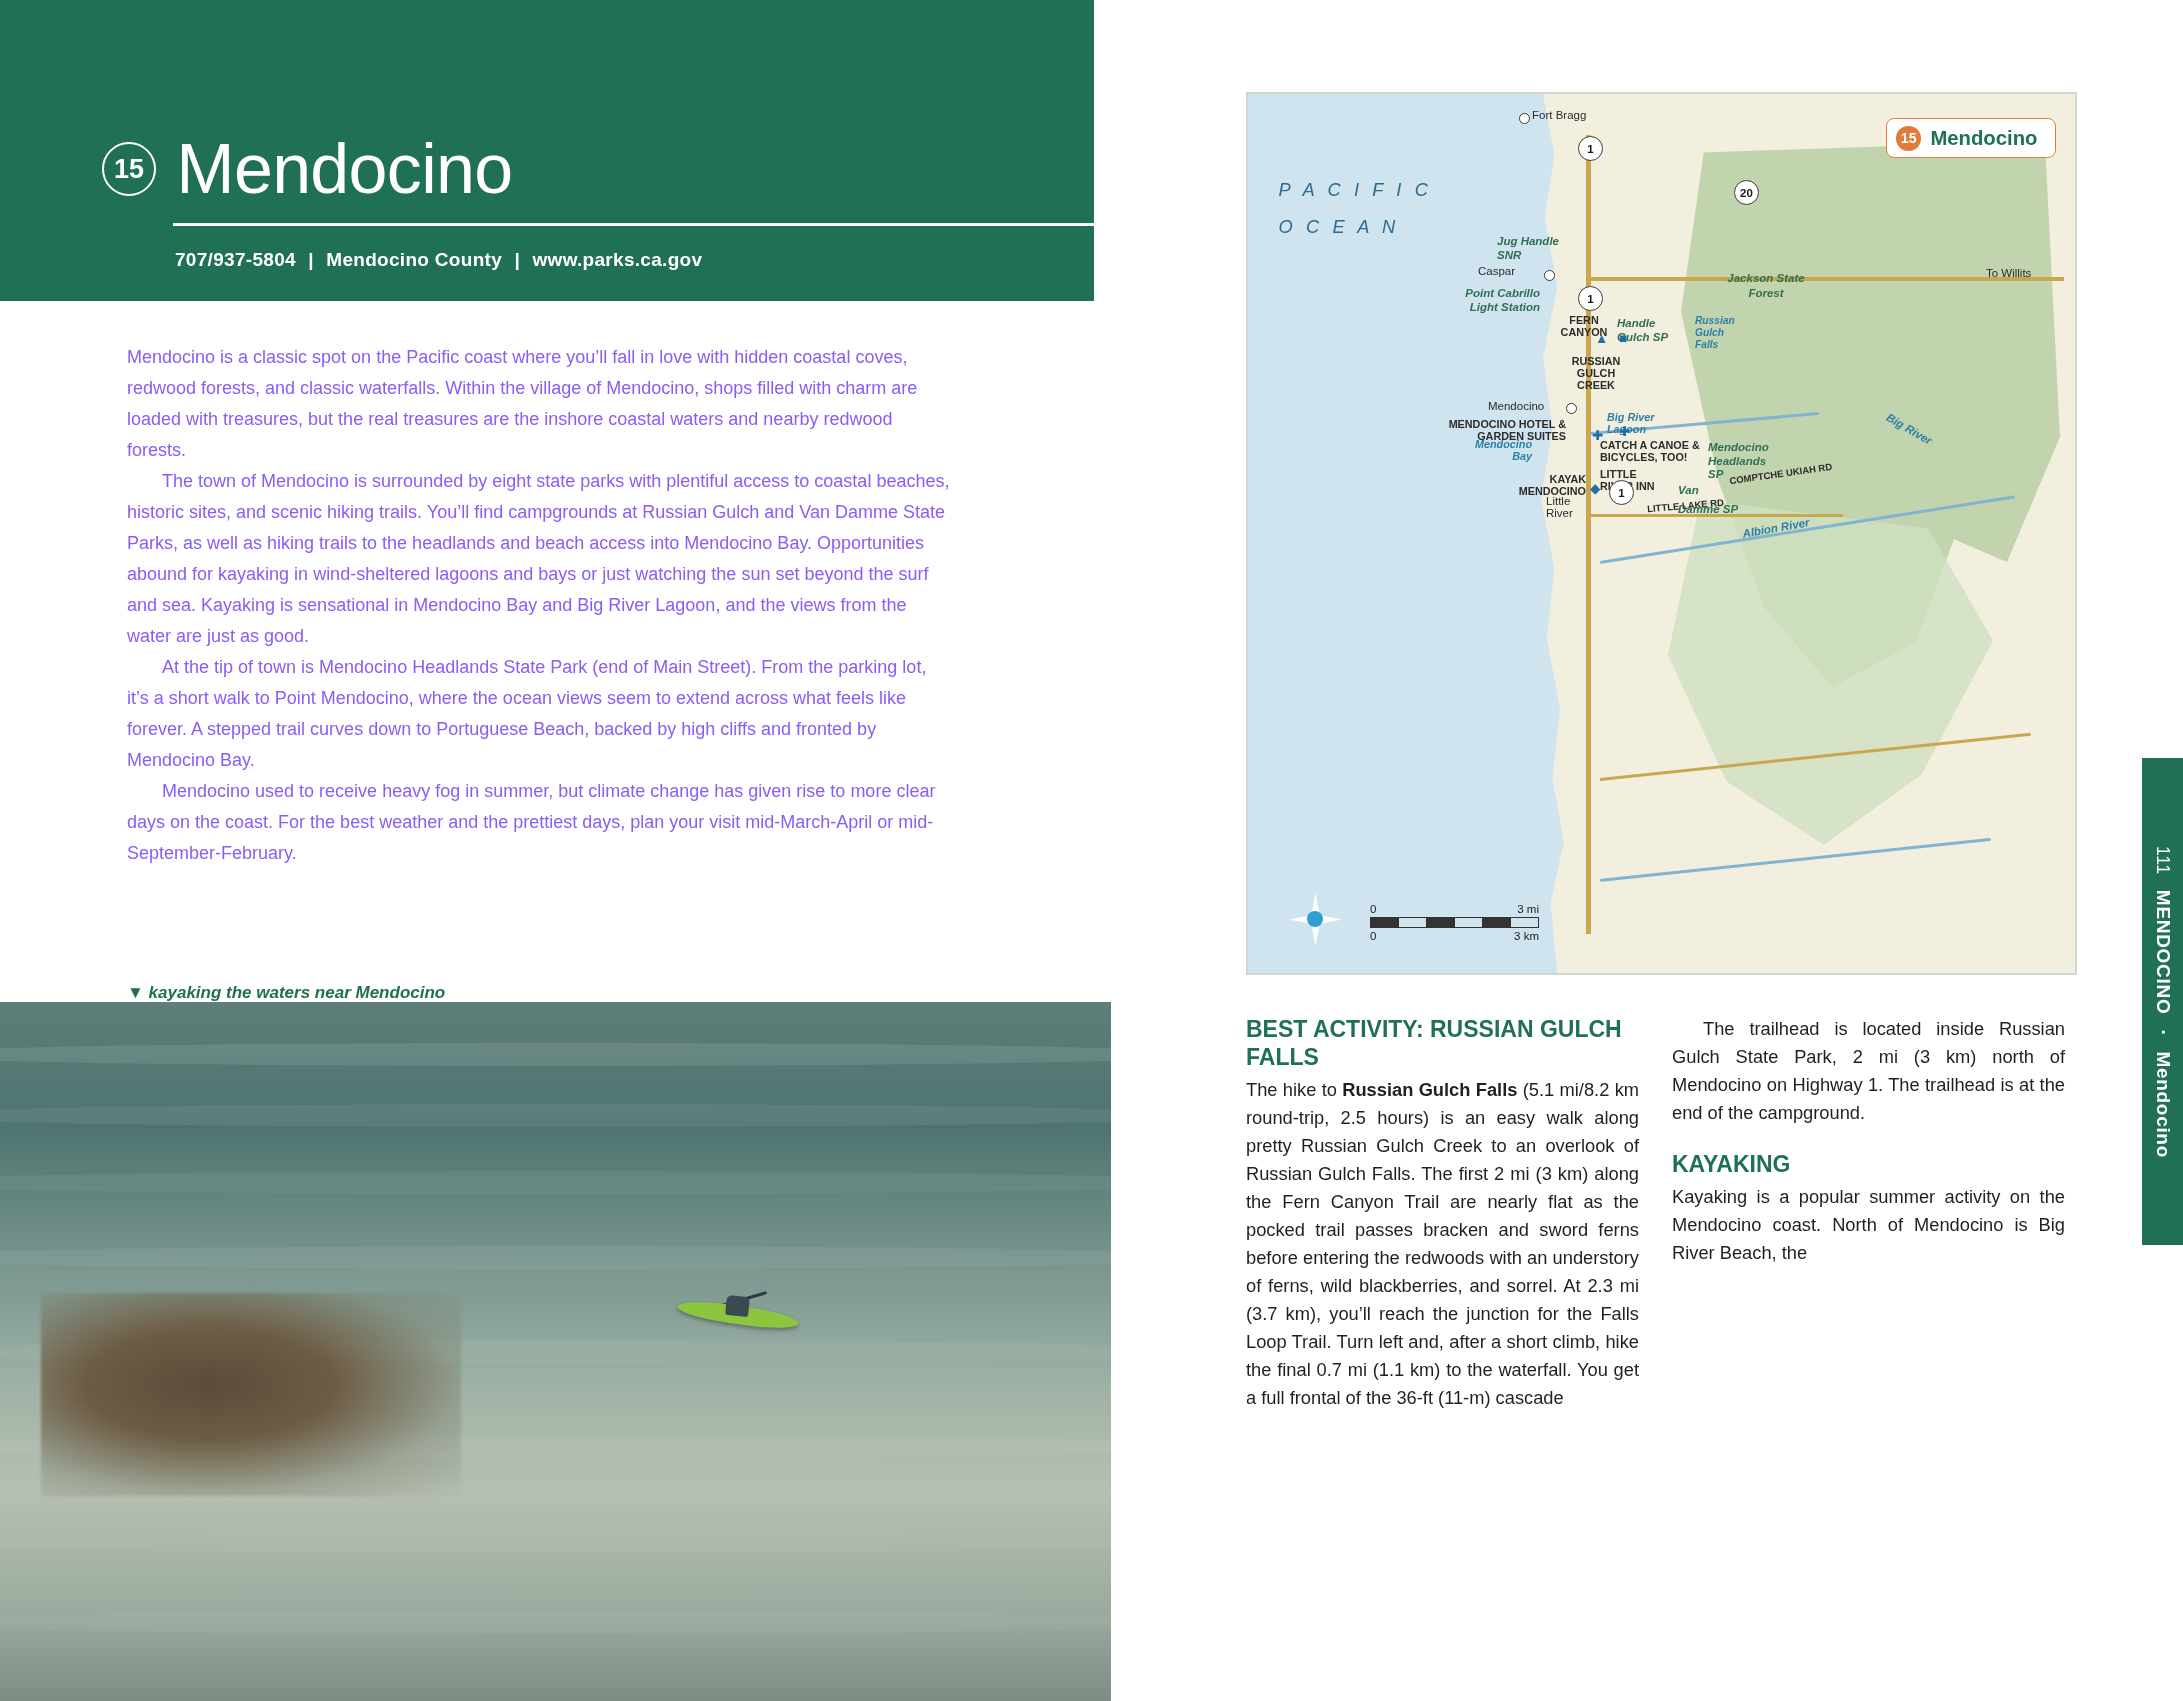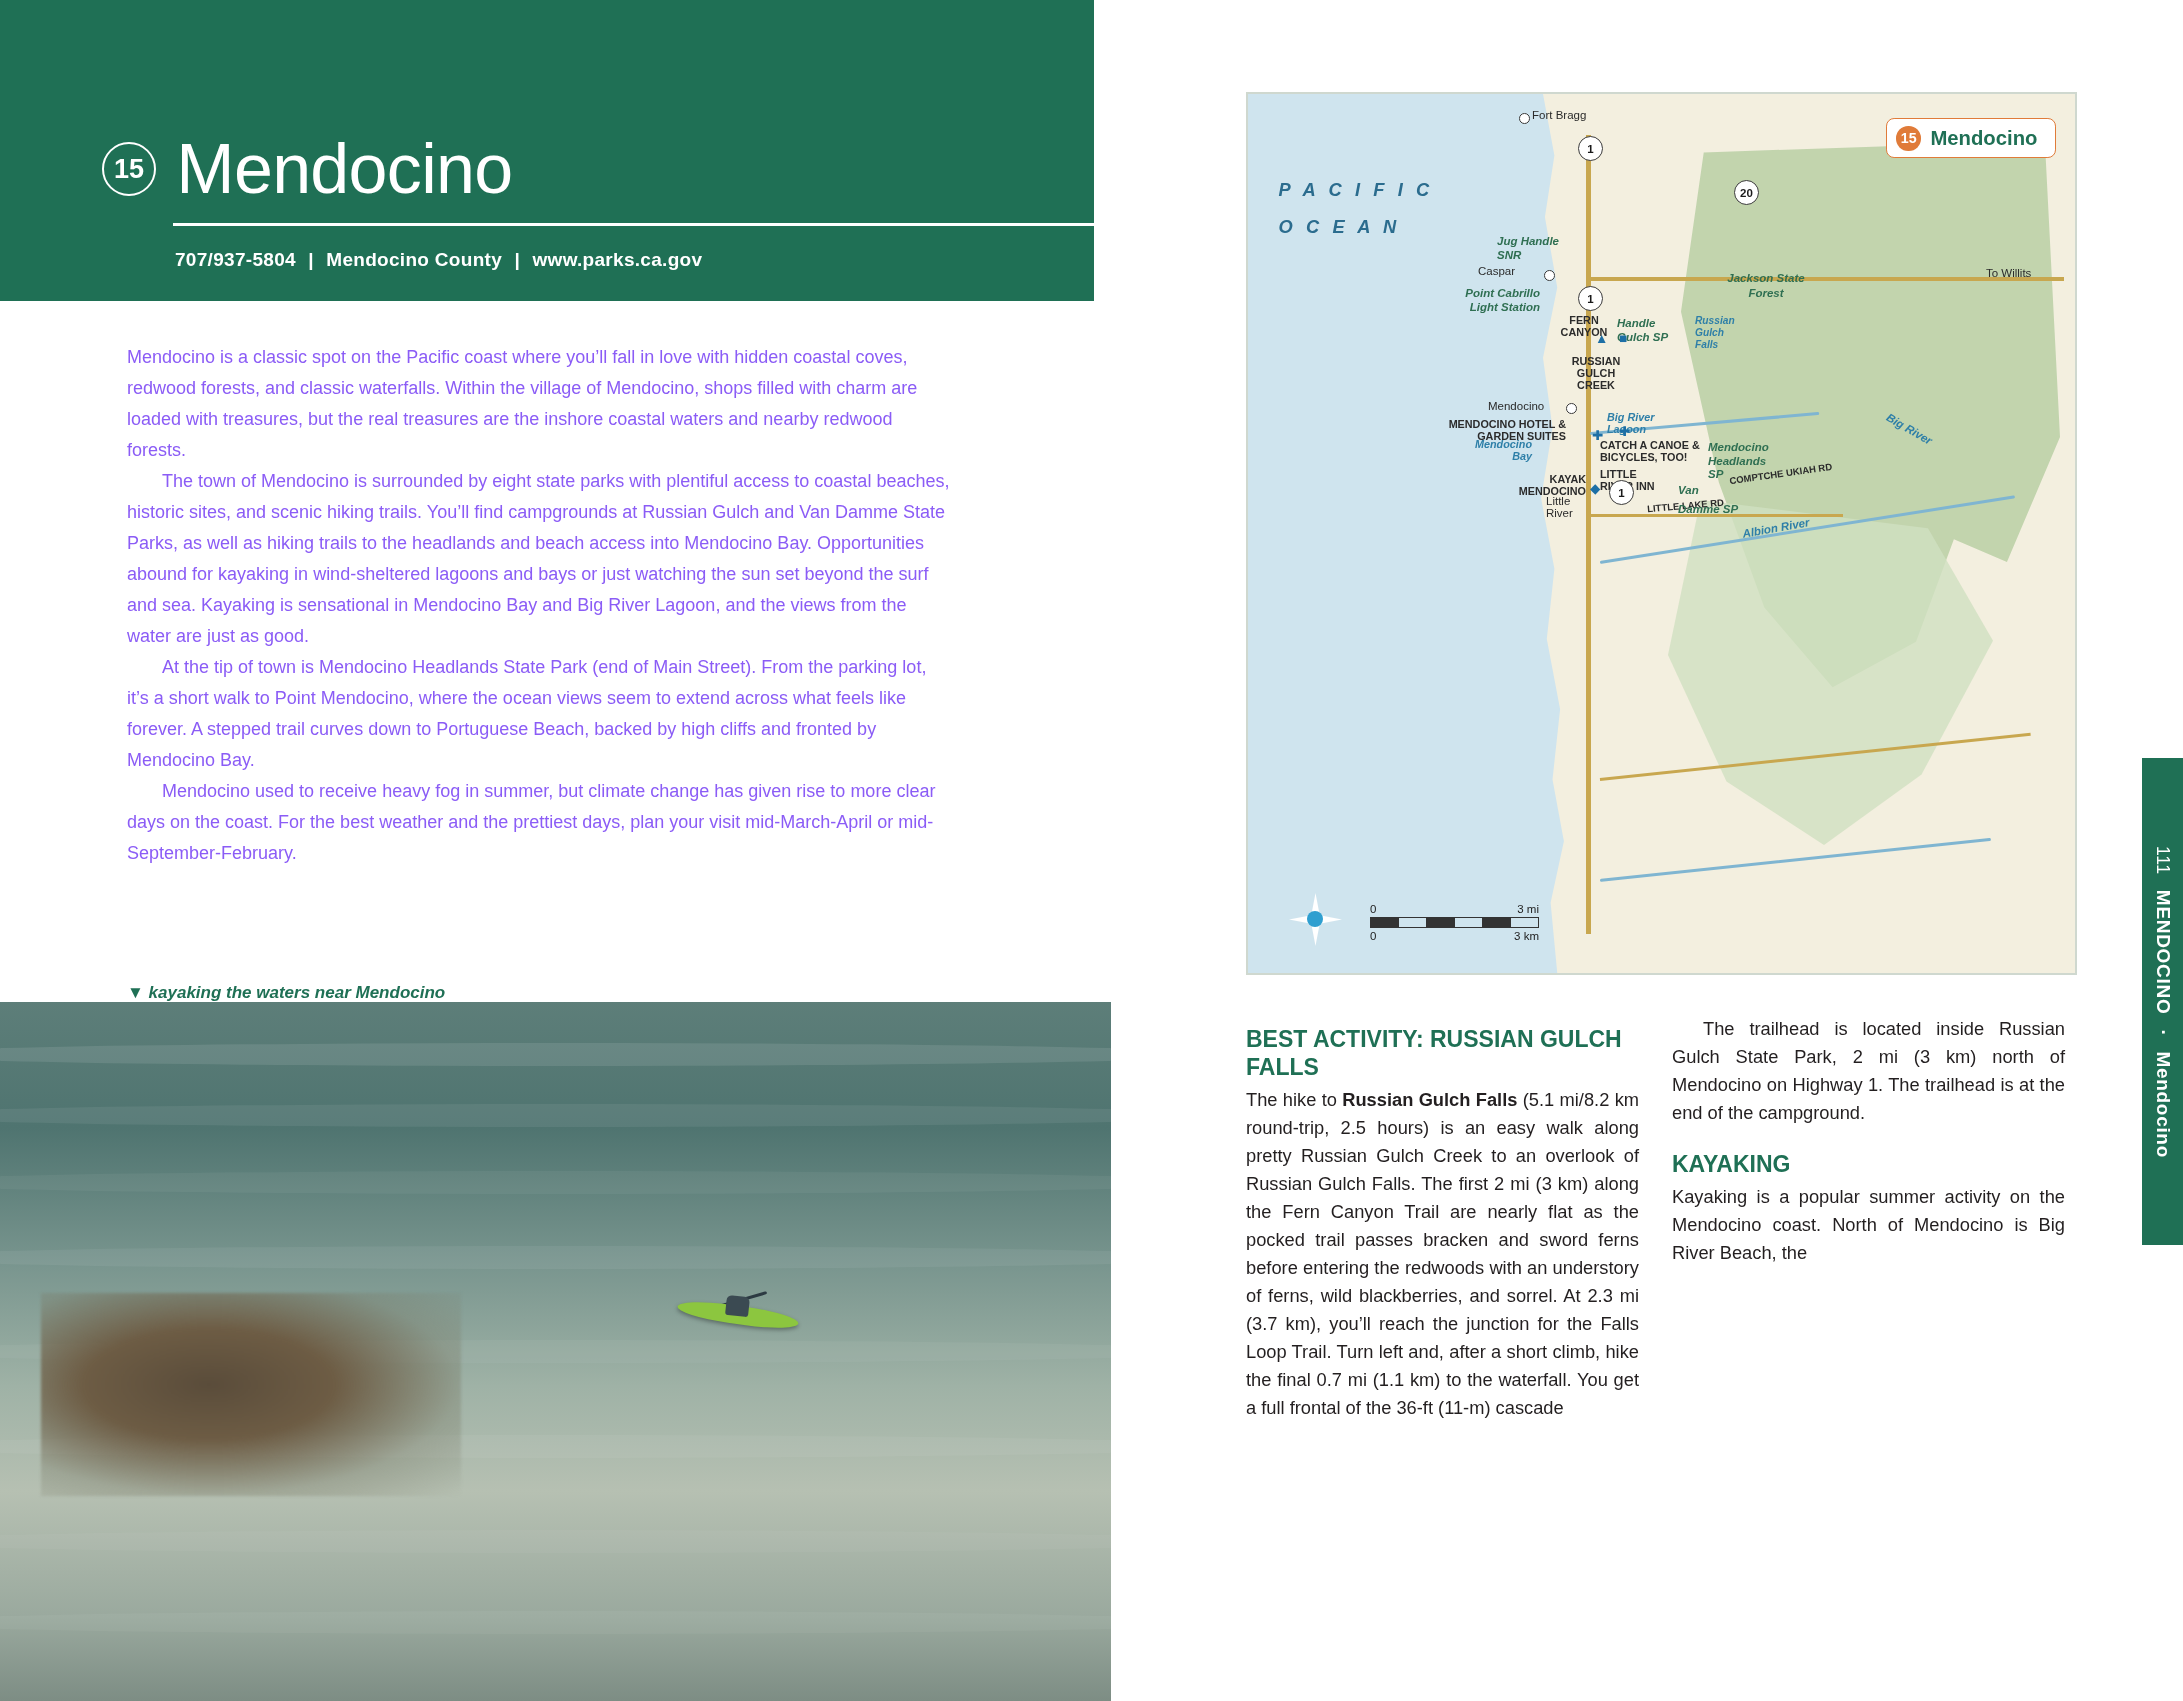--- a/index.html
+++ b/index.html
@@ -119,21 +119,21 @@
   .river{
     position:absolute;background:#7fb5d1;height:2.7px;border-radius:1.4px;
   }
   .map-label{
     position:absolute;font-size:11.5px;color:#2b2b2b;white-space:nowrap;
   }
   .map-label.italic{font-style:italic;color:#2f6f52;font-weight:700;}
   .map-label.blue{color:#2e7fa8;font-style:italic;font-weight:700;}
   .map-label.bold{font-weight:700;font-size:10.8px;}
   .map-label.ocean{
-    color:#2b6c8e;font-style:italic;font-weight:700;font-size:18.3px;letter-spacing:4.1px;
+    color:#2b6c8e;font-style:italic;font-weight:400;font-size:18.3px;letter-spacing:4.1px;
   }
   .shield{
     position:absolute;width:23px;height:23px;border-radius:50%;
     border:1.4px solid #3b3b3b;background:#ffffff;color:#1a1a1a;
     font-size:11.5px;display:flex;align-items:center;justify-content:center;font-weight:700;
   }
   .town-dot{
     position:absolute;width:8.8px;height:8.8px;border-radius:50%;
     border:1.4px solid #3b3b3b;background:#fff;
   }
@@ -164,21 +164,21 @@
   }
   #compass .dot{
     position:absolute;left:18.3px;top:18.3px;width:16.2px;height:16.2px;border-radius:50%;
     background:#2f9fd0;
   }
   .poi{position:absolute;color:#1d6fa5;font-size:13.5px;}
 
   
   #col-left{
     position:absolute;left:1246px;top:1015px;width:393px;
-    font-size:18.3px;line-height:28px;color:#231f20;text-align:justify;margin-top:10px;
+    font-size:18.3px;line-height:28px;color:#231f20;text-align:justify;
   }
   #col-right{
     position:absolute;left:1672px;top:1015px;width:393px;
     font-size:18.3px;line-height:28px;color:#231f20;text-align:justify;
   }
   .sec-head{
     color:#1f7055;font-size:23px;font-weight:700;line-height:28.4px;margin:0 0 4.1px 0;
     text-align:left;
   }
   .sec-head.second{margin-top:23px;}

